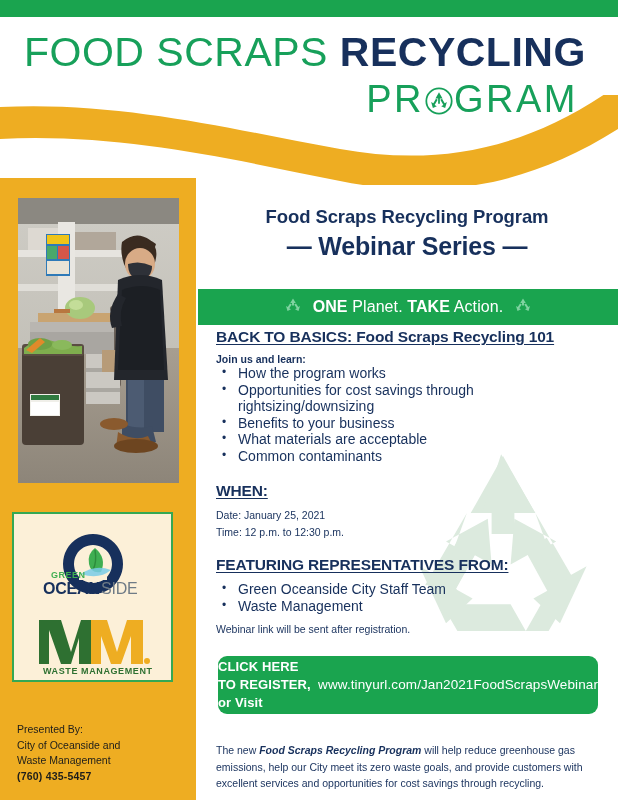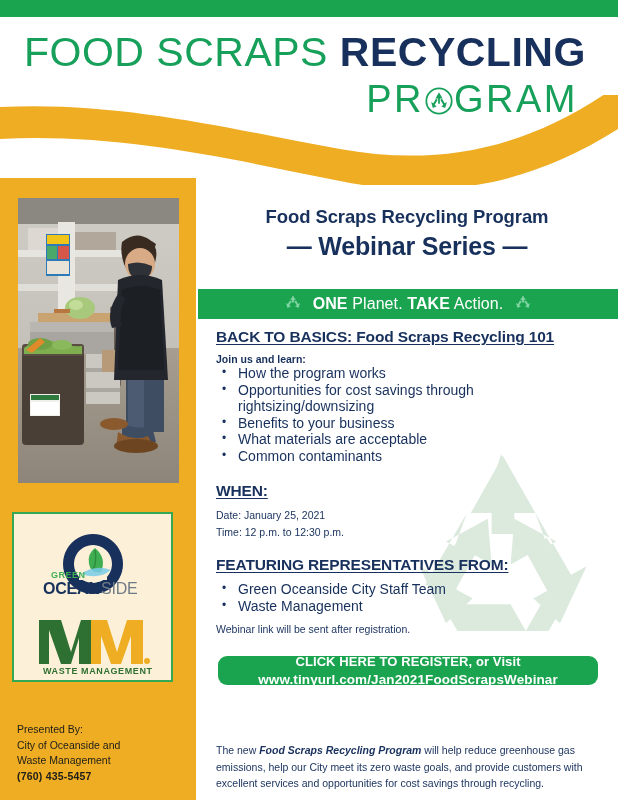--- a/index.html
+++ b/index.html
@@ -120,21 +120,21 @@
     font-size: 18.5px; font-weight: 700; line-height: 26px;
     letter-spacing: -0.1px;
   }
   .webinar-head .l2 {
     font-size: 25px; font-weight: 700; line-height: 32px;
     letter-spacing: -0.2px;
   }
 
   .green-banner {
     position: absolute; left: 2px; top: 111px;
-    width: 420px; height: 30px;
+    width: 420px; height: 36px;
     background: #1aa44f;
     display: flex; align-items: center; justify-content: center;
     gap: 12px;
     z-index: 1;
   }
   .green-banner .slogan {
     color: #ffffff;
     font-size: 16px;
     line-height: 20px;
     letter-spacing: 0.1px;
@@ -176,30 +176,30 @@
   }
   .when-block { margin-top: 18px; }
   .plain {
     font-size: 10.5px; line-height: 16.5px; color: #17305c;
   }
   .feat-block { margin-top: 16px; }
   .note { margin-top: 9px; font-size: 10.5px; color: #17305c; }
 
   .cta {
     position: absolute; left: 22px; top: 478px;
-    width: 380px; height: 29px;
+    width: 380px; height: 58px;
     background: #1aa44f;
     border-radius: 9px;
-    display: flex; flex-direction: column;
+    display: flex; 
     align-items: center; justify-content: center;
     z-index: 1;
     cursor: pointer;
   }
   .cta .c1 { color: #ffffff; font-size: 13px; font-weight: 700; line-height: 18px; letter-spacing: 0.1px; }
-  .cta .c2 { color: #ffffff; font-size: 13.5px; font-weight: 700; line-height: 18px; letter-spacing: 0.1px; }
+  .cta .c2 { color: #ffffff; font-size: 13.5px; font-weight: 400; line-height: 18px; letter-spacing: 0.1px; }
 
   .outro {
     position: absolute; left: 20px; top: 564px;
     width: 390px;
     font-size: 10.5px;
     line-height: 16.5px;
     color: #17305c;
     z-index: 1;
   }
   .outro i { font-weight: 700; font-style: italic; }

